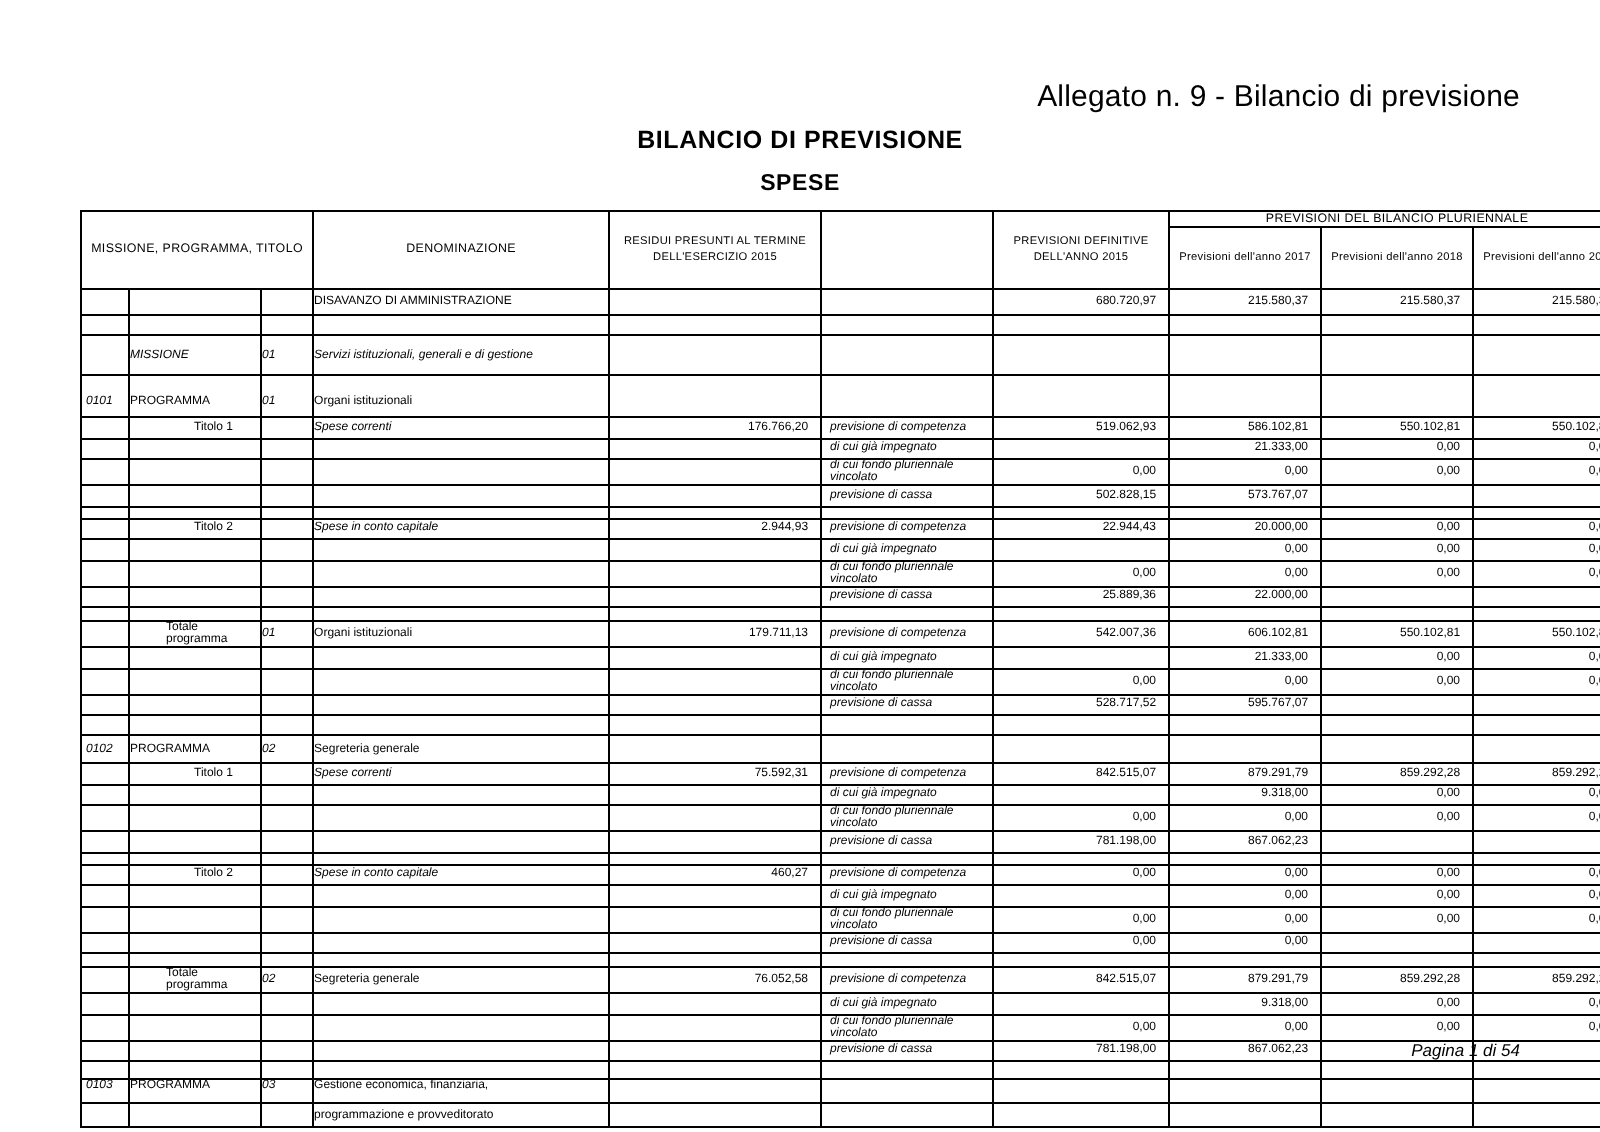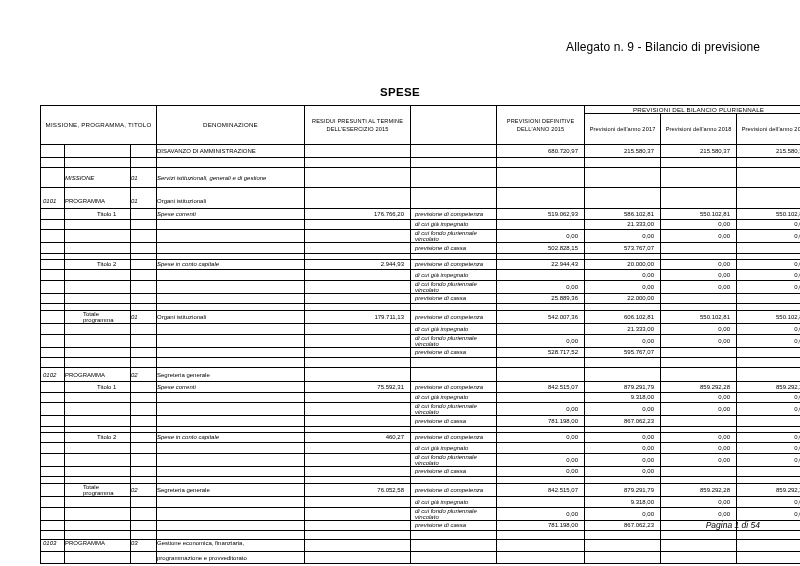--- a/index.html
+++ b/index.html
@@ -18,21 +18,21 @@
   .page {
     position: relative;
     width: 800px;
     height: 566px;
     box-sizing: border-box;
   }
   .doc-header {
     position: absolute;
     top: 40px;
     right: 40px;
-    font-size: 12px;
+    font-size: 15px;
     letter-spacing: 0.1px;
   }
   .title-main {
     position: absolute;
     top: 63px;
     left: 0;
     width: 800px;
     text-align: center;
     font-size: 12.5px;
     font-weight: bold;
@@ -117,20 +117,21 @@
   .rowline { height: 10.5px; }
   .spacer { height: 7px; }
   .spacer-sm { height: 4px; }
 </style>
 </head>
 <body>
 
 <div class="page">
 
   <div class="doc-header">Allegato n. 9 - Bilancio di previsione</div>
+  <div class="title-main">BILANCIO DI PREVISIONE</div>
   <div class="title-sub">SPESE</div>
 
   <table class="bilancio">
     <colgroup>
       <col style="width:24px">
         <col style="width:66px">
         <col style="width:26px">
       <col style="width:148px">
         <col style="width:106px">
       <col style="width:86px">

